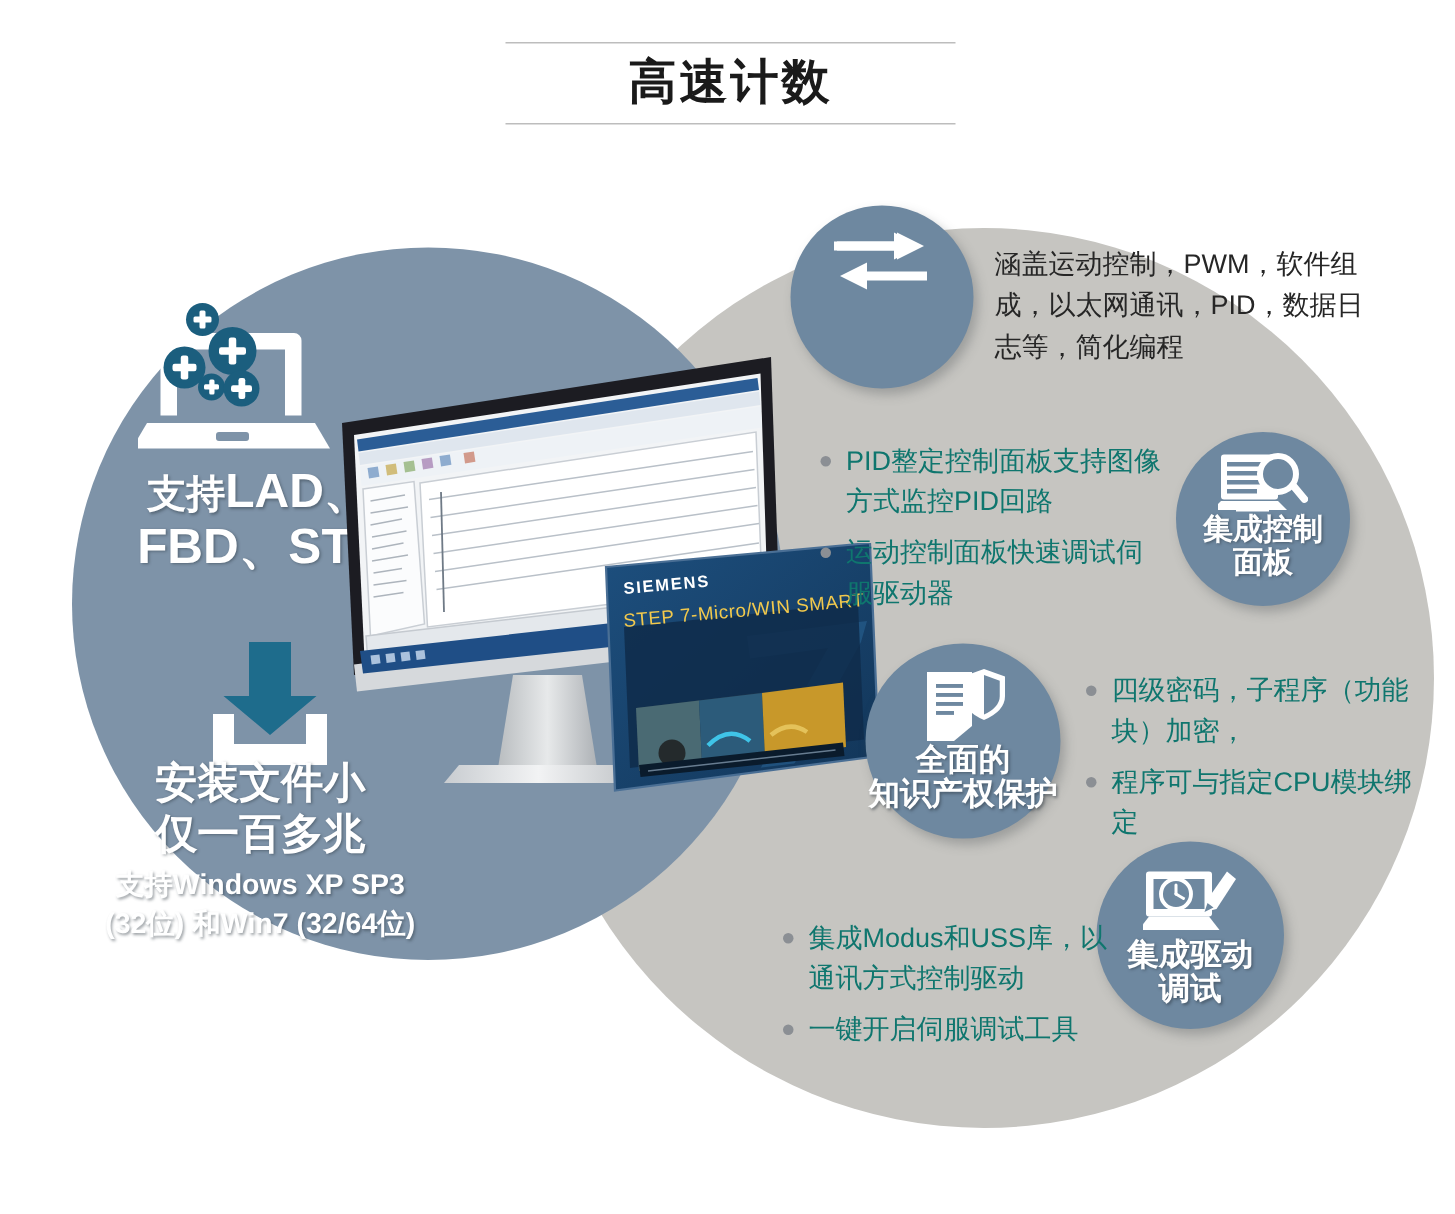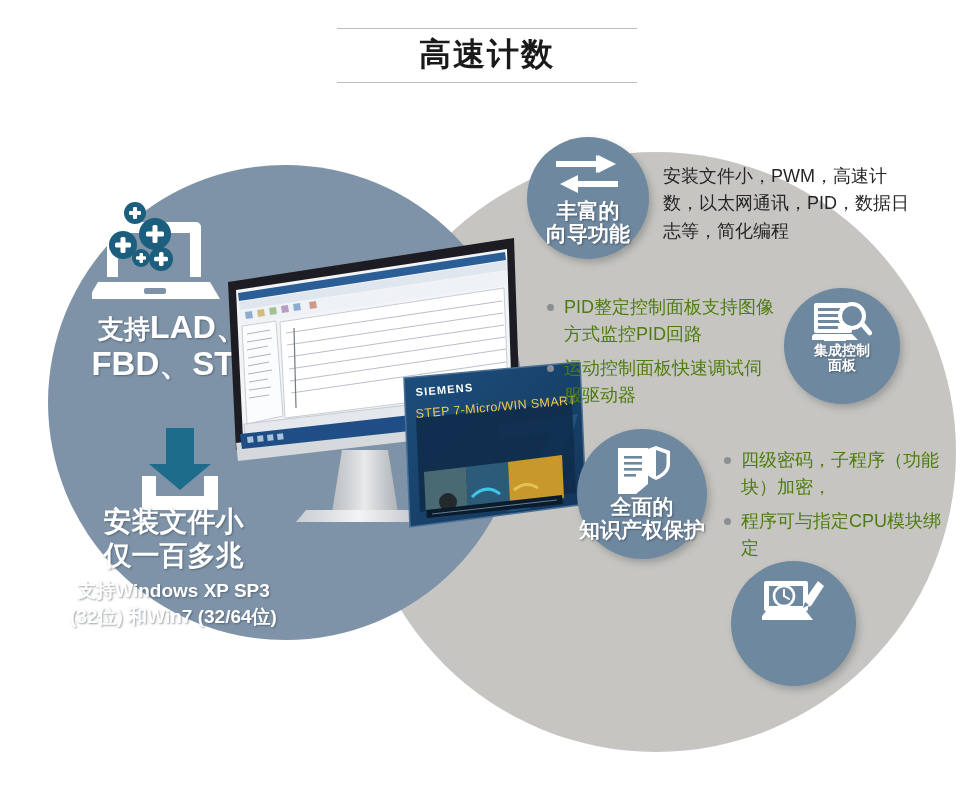--- a/index.html
+++ b/index.html
@@ -65,37 +65,37 @@
     position:absolute;left:0;right:0;font-weight:bold;line-height:1.08;
     text-shadow:1px 1px 2px rgba(40,50,60,.5);
   }
 
   #badge-wizard{left:527px;top:137px;width:122px;height:122px;}
   #badge-wizard .bi{top:16px;}
   #badge-wizard .bl{top:63px;font-size:21px;}
 
   #badge-panel{left:784px;top:288px;width:116px;height:116px;}
   #badge-panel .bi{top:13px;}
-  #badge-panel .bl{top:55px;font-size:14px;}
+  #badge-panel .bl{top:55px;font-size:20px;}
 
   #badge-ip{left:577px;top:429px;width:130px;height:130px;}
   #badge-ip .bi{top:17px;}
   #badge-ip .bl{top:67px;font-size:21px;}
 
   #badge-drive{left:731px;top:561px;width:125px;height:125px;}
   #badge-drive .bi{top:16px;}
   #badge-drive .bl{top:65px;font-size:21px;}
 
   
   .para{
     position:absolute;color:#262626;font-size:18px;line-height:1.52;
   }
   #para-wizard{left:663px;top:163px;width:250px;}
 
-  .bullets{position:absolute;color:#4d7c0f;font-size:18px;line-height:1.5;}
+  .bullets{position:absolute;color:#0f766e;font-size:18px;line-height:1.5;}
   .bullets .bitem{
     position:relative;padding-left:19px;margin-bottom:7px;
   }
   .bullets .bitem:before{
     content:"";position:absolute;left:2px;top:10px;width:7px;height:7px;border-radius:50%;
     background:#8b8f94;
   }
   #bul-panel{left:545px;top:294px;width:230px;}
   #bul-ip{left:722px;top:447px;width:225px;}
   #bul-drive{left:520px;top:612px;width:235px;}
@@ -284,24 +284,20 @@
       <svg viewBox="0 0 64 46" width="64" height="46">
         <g fill="#ffffff">
           <path d="M62 9 H22 V3 L4 12 L22 21 V15 H62 Z" transform="translate(-2,-1) scale(-1,1) translate(-64,0)"></path>
         </g>
         <g fill="#ffffff">
           <path d="M2 8 H42 V2 L60 11 L42 20 V14 H2 Z"></path>
           <path d="M62 28 H22 V22 L4 31 L22 40 V34 H62 Z"></path>
         </g>
       </svg>
     </div>
-    <div class="bl">
-      <div>丰富的</div>
-      <div>向导功能</div>
-    </div>
   </div>
 
   <div class="badge" id="badge-panel">
     <div class="bi">
       <svg viewBox="0 0 60 46" width="60" height="46">
         <g fill="#ffffff">
           <rect x="2" y="2" width="38" height="30" rx="2"></rect>
           <rect x="12" y="36" width="22" height="4"></rect>
           <path d="M2 33 h38 l6 6 H-4 Z"></path>
         </g>
@@ -354,28 +350,36 @@
         <circle cx="22" cy="19" r="10" fill="none" stroke="#ffffff" stroke-width="2.6"></circle>
         <g stroke="#ffffff" stroke-width="2" stroke-linecap="round">
           <line x1="22" y1="19" x2="22" y2="13"></line>
           <line x1="22" y1="19" x2="27" y2="22"></line>
         </g>
 
         <path d="M42 24 L56 4 L62 9 L49 29 L41 31 Z" fill="#ffffff"></path>
         <path d="M41 31 L43 25 L47 28 Z" fill="#6e88a0"></path>
       </svg>
     </div>
-  </div>
-
-  <div class="para" id="para-wizard">安装文件小，PWM，高速计数，以太网通讯，PID，数据日志等，简化编程</div>
+    <div class="bl">
+      <div>集成驱动</div>
+      <div>调试</div>
+    </div>
+  </div>
+
+  <div class="para" id="para-wizard">涵盖运动控制，PWM，软件组成，以太网通讯，PID，数据日志等，简化编程</div>
 
   <div class="bullets" id="bul-panel">
     <div class="bitem">PID整定控制面板支持图像方式监控PID回路</div>
     <div class="bitem">运动控制面板快速调试伺服驱动器</div>
   </div>
 
   <div class="bullets" id="bul-ip">
     <div class="bitem">四级密码，子程序（功能块）加密，</div>
     <div class="bitem">程序可与指定CPU模块绑定</div>
   </div>
 
+  <div class="bullets" id="bul-drive">
+    <div class="bitem">集成Modus和USS库，以通讯方式控制驱动</div>
+    <div class="bitem">一键开启伺服调试工具</div>
+  </div>
 
 </div>
 
 </body></html>

